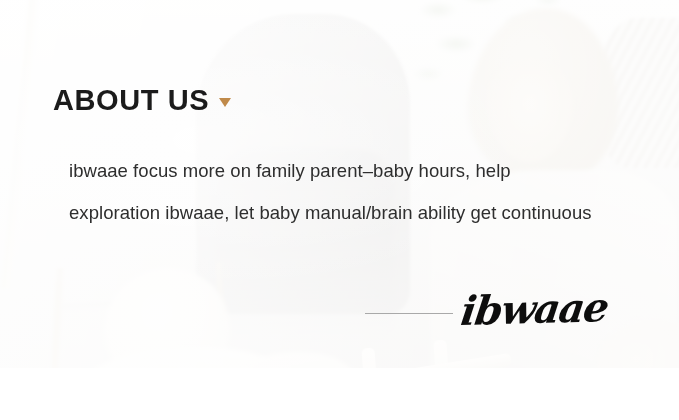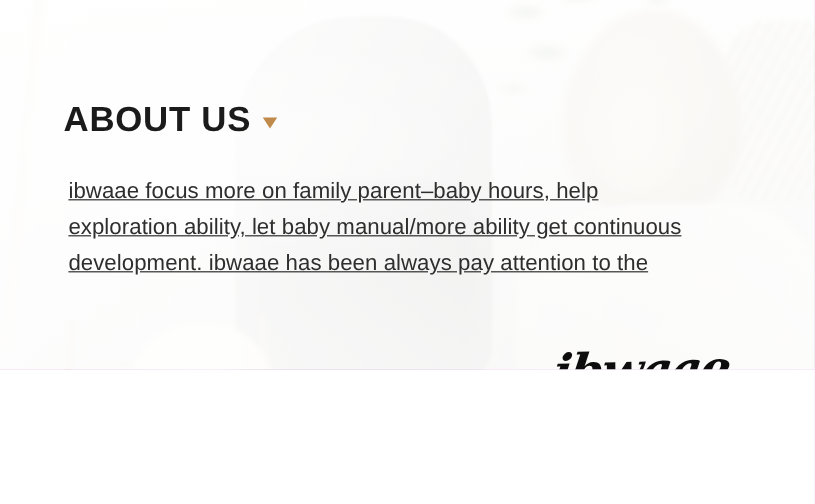--- a/index.html
+++ b/index.html
@@ -7,23 +7,23 @@
     padding: 0;
     background: #ffffff;
   }
   body {
     font-family: "Liberation Sans", sans-serif;
   }
 
   .stage {
     position: relative;
     width: 679px;
-    height: 308px;
+    height: 368px;
     overflow: hidden;
-    background: #f0abfc;
+    background: #0ea5e9;
   }
 
   
   .photo {
     position: absolute;
     inset: 0;
     overflow: hidden;
   }
 
   
@@ -246,21 +246,21 @@
   .body-copy {
     position: absolute;
     left: 53px;
     top: 142px;
     width: 600px;
     font-size: 18.5px;
     line-height: 26.2px;
     color: #2e2e2e;
     letter-spacing: .05px;
   }
-  .body-copy p { margin: 4px; text-decoration: underline; }
+  .body-copy p { margin: 16px; }
 
   .sign-row {
     position: absolute;
     left: 365px;
     top: 286px;
     width: 262px;
     height: 54px;
     display: flex;
     align-items: center;
     gap: 6px;
@@ -323,22 +323,21 @@
 
   <div class="content">
 
     <div class="heading-row">
       <div class="heading">ABOUT US</div>
       <div class="tri"></div>
     </div>
 
     <div class="body-copy">
       <p>ibwaae focus more on family parent–baby hours, help</p>
-      <p>exploration ability, let baby manual/more ability get continuous</p>
-      <p>development. ibwaae has been always pay attention to the</p>
+      <p>exploration ibwaae, let baby manual/brain ability get continuous</p>
     </div>
 
     <div class="sign-row">
       <div class="rule"></div>
       <div class="signature">ibwaae</div>
     </div>
 
   </div>
 </div>
 

